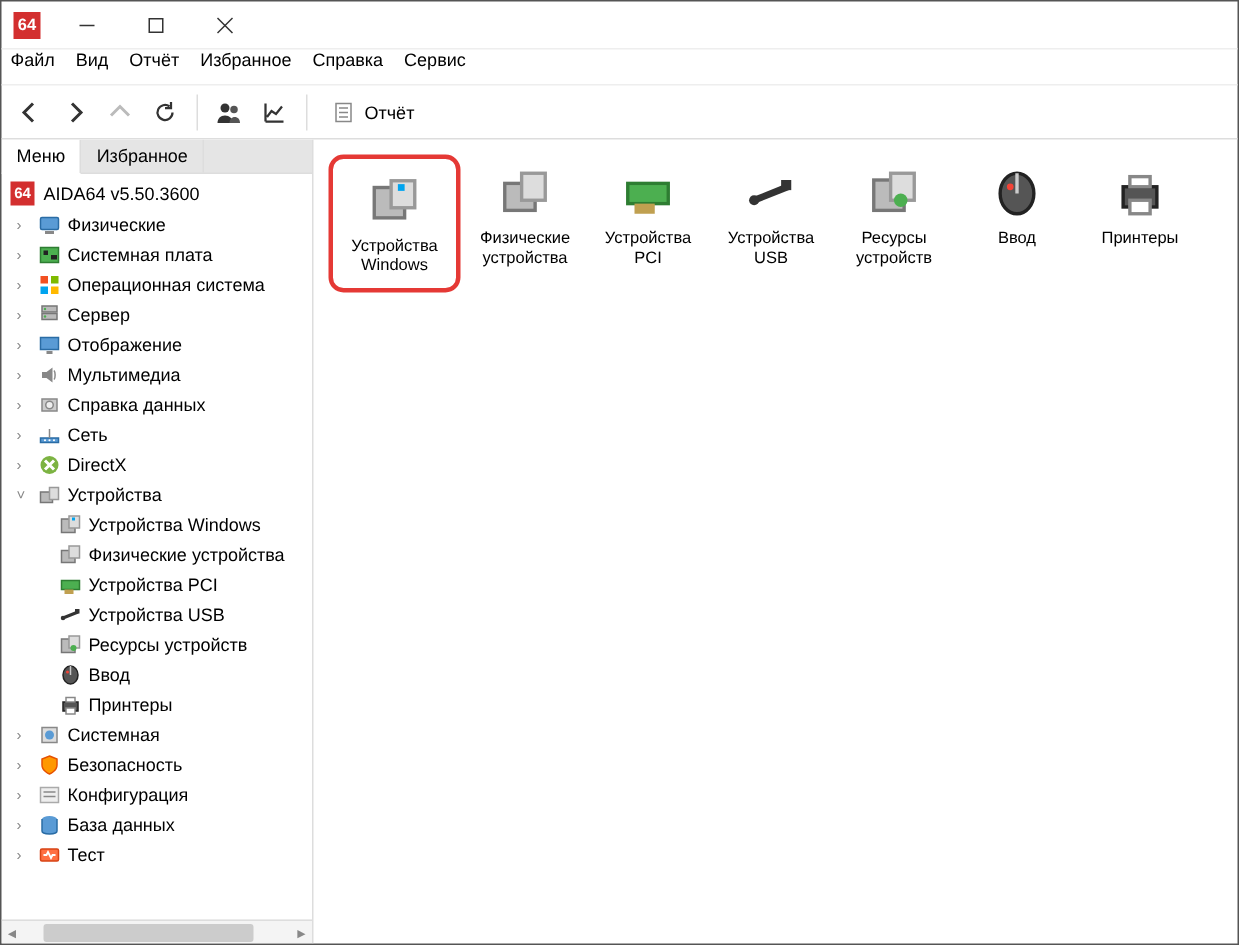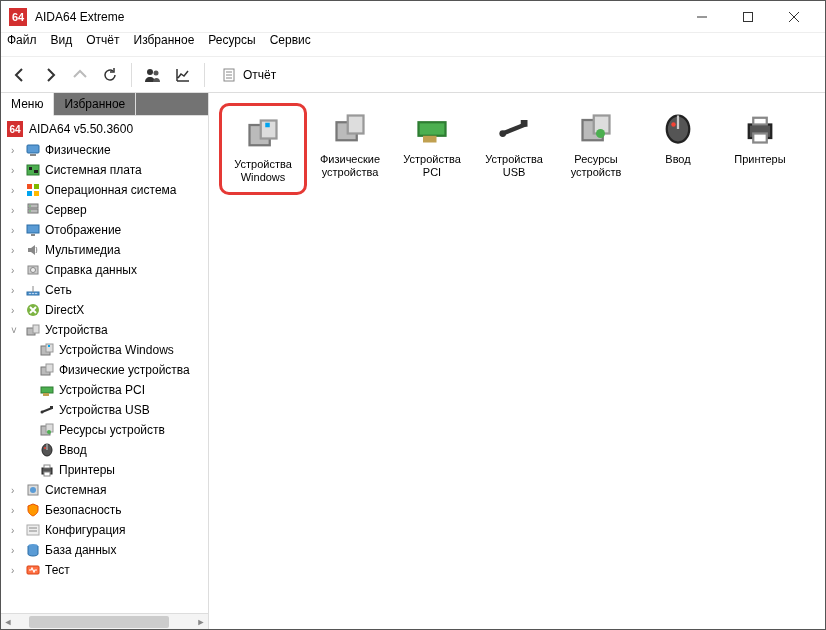--- a/index.html
+++ b/index.html
@@ -13,21 +13,21 @@
 .win-btn svg { width: 12px; height: 12px; }
 .menubar { height: 24px; display: flex; padding: 0 6px; gap: 14px; border-bottom: 1px solid #eee; }
 .menubar span { cursor: pointer; }
 .toolbar { height: 36px; display: flex; align-items: center; padding: 0 6px; gap: 4px; border-bottom: 1px solid #ddd; }
 .tool-btn { width: 26px; height: 26px; display: flex; align-items: center; justify-content: center; cursor: pointer; color: #333; }
 .tool-btn.disabled { color: #bbb; }
 .tool-sep { width: 1px; height: 24px; background: #ddd; margin: 0 4px; }
 .tool-report { display: flex; align-items: center; gap: 6px; cursor: pointer; padding: 0 8px; }
 .body { flex: 1; display: flex; overflow: hidden; }
 .sidebar { width: 208px; border-right: 1px solid #ddd; display: flex; flex-direction: column; overflow: hidden; }
-.side-tabs { display: flex; border-bottom: 1px solid #ddd; background: #737373; }
+.side-tabs { display: flex; border-bottom: 1px solid #ddd; background: #e5e5e5; }
 .side-tab { padding: 4px 10px; cursor: pointer; border-right: 1px solid #ddd; }
 .side-tab.active { background: #fff; border-bottom: 1px solid #fff; margin-bottom: -1px; }
 .tree { flex: 1; overflow-y: auto; padding: 2px 0; }
 .tree-root { display: flex; align-items: center; padding: 3px 6px; gap: 6px; cursor: pointer; }
 .tree-root .app-icon { width: 16px; height: 16px; background: #d32f2f; color: #fff; display: flex; align-items: center; justify-content: center; font-weight: bold; font-size: 10px; }
 .tree-item { display: flex; align-items: center; padding: 2px 4px 2px 10px; gap: 4px; cursor: pointer; white-space: nowrap; }
 .tree-item.child { padding-left: 38px; }
 .tree-item .chev { width: 10px; color: #888; font-size: 10px; }
 .tree-item .ico { width: 16px; height: 16px; display: flex; align-items: center; justify-content: center; }
 .tree-scroll { height: 16px; border-top: 1px solid #ddd; background: #f4f4f4; display: flex; align-items: center; }
@@ -39,21 +39,20 @@
 .item-card .lbl { font-size: 11px; line-height: 1.2; }
 .highlight-box { border: 3px solid #e53935; border-radius: 10px; padding: 2px; }
 .ico svg, .big-ico svg { display: block; }
 </style>
 </head>
 <body>
 
 <div class="window">
   <div class="titlebar">
     <div class="app-icon">64</div>
-    <div class="title">AIDA64 Extreme</div>
     <div class="win-controls">
       <div class="win-btn">
           <svg viewBox="0 0 12 12">
             <line x1="1" y1="6" x2="11" y2="6" stroke="#333" stroke-width="1"></line>
           </svg>
         </div>
       <div class="win-btn">
           <svg viewBox="0 0 12 12">
             <rect x="1.5" y="1.5" width="9" height="9" fill="none" stroke="#333" stroke-width="1"></rect>
           </svg>
@@ -65,21 +64,21 @@
           </svg>
         </div>
     </div>
   </div>
 
   <div class="menubar">
     <span>Файл</span>
     <span>Вид</span>
     <span>Отчёт</span>
     <span>Избранное</span>
-    <span>Ресурсы</span>
+    <span>Справка</span>
     <span>Сервис</span>
   </div>
 
   <div class="toolbar">
     <div class="tool-btn">
         <svg width="16" height="16" viewBox="0 0 16 16">
           <path d="M10 2 L4 8 L10 14" fill="none" stroke="#333" stroke-width="2"></path>
         </svg>
       </div>
     <div class="tool-btn">

